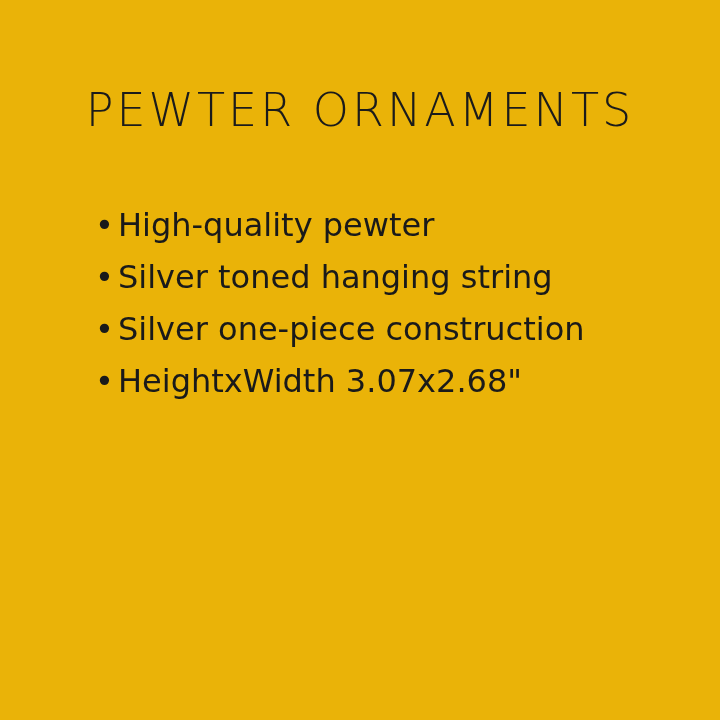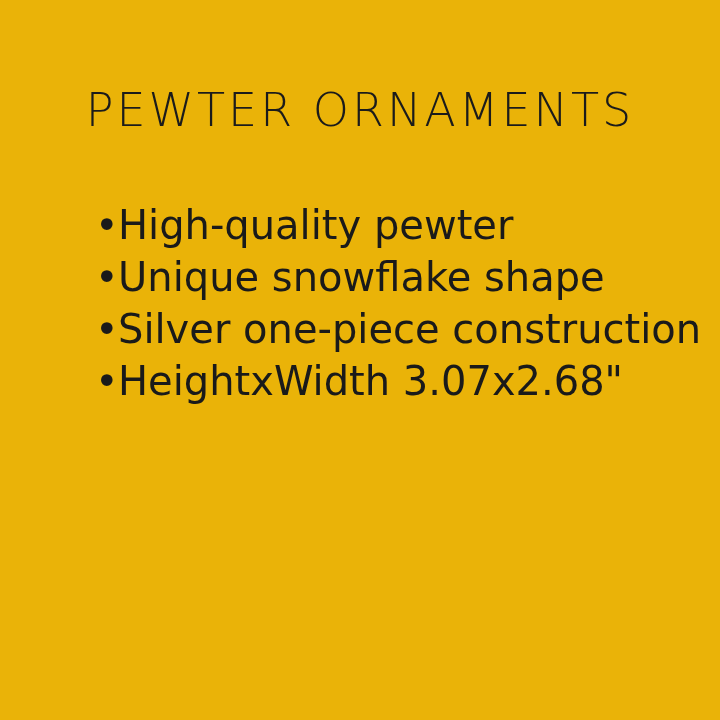--- a/index.html
+++ b/index.html
@@ -34,21 +34,21 @@
     white-space: nowrap;
   }
   .feature-list {
     position: absolute;
     top: 199px;
     left: 95px;
     width: 580px;
     margin: 0;
     padding: 0;
     list-style: none;
-    font-size: 40px;
+    font-size: 32px;
     line-height: 52px;
     color: #1a1a1a;
   }
   .feature-list li {
     position: relative;
     padding-left: 23px;
   }
   .feature-list li::before {
     content: "\2022";
     position: absolute;
@@ -66,21 +66,21 @@
 
 <div class="card">
 
   <h1 class="title">PEWTER ORNAMENTS</h1>
 
   <ul class="feature-list">
     <li>
       <span class="feature-line">High-quality pewter</span>
     </li>
     <li>
-      <span class="feature-line">Unique snowflake shape</span>
+      <span class="feature-line">Silver toned hanging string</span>
     </li>
     <li>
       <span class="feature-line">Silver one-piece construction</span>
     </li>
     <li>
       <span class="feature-line">HeightxWidth 3.07x2.68"</span>
     </li>
   </ul>
 
 </div>

